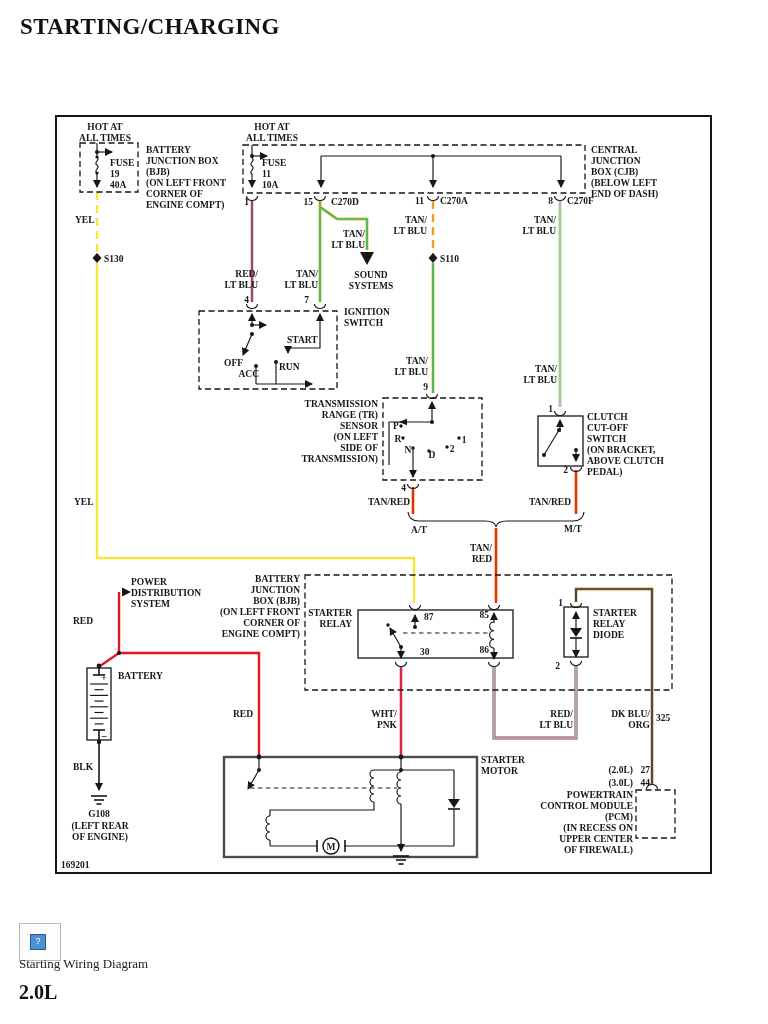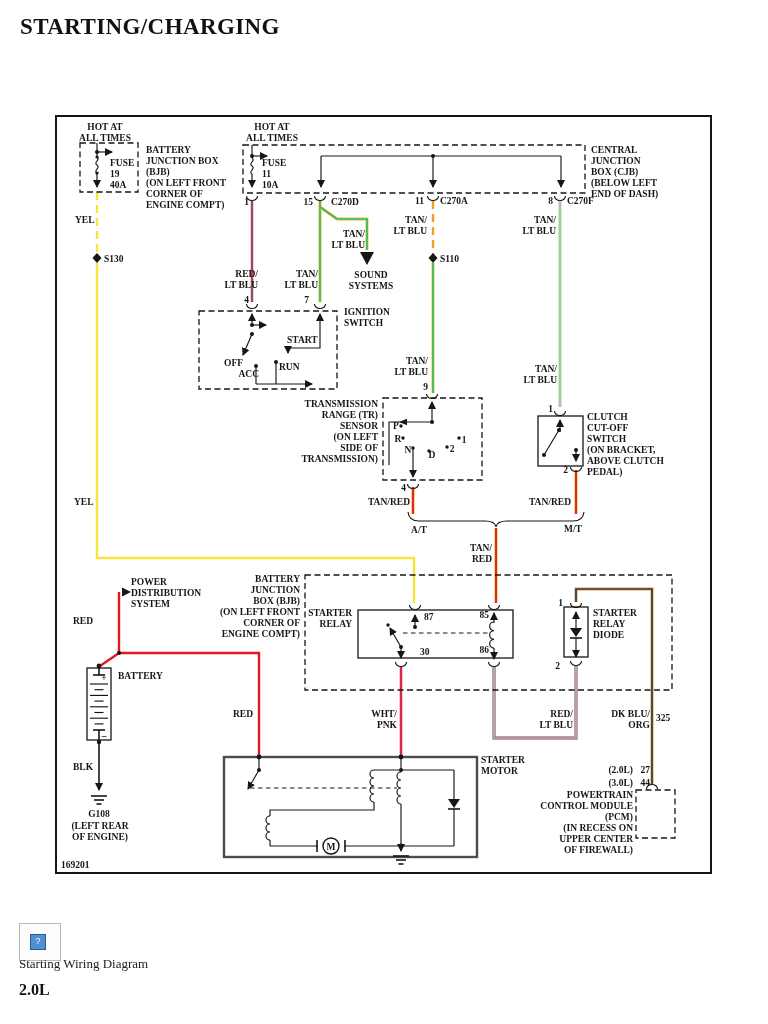--- a/index.html
+++ b/index.html
@@ -21,21 +21,21 @@
   .dshw{stroke-dasharray:8 5;}
   .c-yel{stroke:var(--yellow);} .c-red{stroke:var(--red);} .c-crm{stroke:var(--crimson);}
   .c-pnk{stroke:var(--pink);} .c-cyan{stroke:var(--lt_blue);} .c-grn{stroke:var(--green);}
   .c-tan{stroke:var(--tan);} .c-org{stroke:var(--orange);} .c-nav{stroke:var(--dk_blue);}
   .caption-row{position:absolute;left:19px;top:923px;}
   .thumb-box{width:40px;height:36px;border:1px solid #b9b9b9;background:#fdfdfd;position:relative;}
   .thumb-ico{position:absolute;left:10px;top:10px;width:14px;height:14px;background:var(--icon_blue);
     border:1px solid #2a5a9a;color:#fff;font-size:9px;line-height:13px;text-align:center;
     font-family:"Liberation Sans",sans-serif;}
   .caption{position:absolute;left:19px;top:956px;font-size:13px;color:#222;}
-  .engine{position:absolute;left:19px;top:981px;font-size:16px;font-weight:bold;color:#111;}
+  .engine{position:absolute;left:19px;top:981px;font-size:20px;font-weight:bold;color:#111;}
 </style>
 </head>
 <body>
 
 <div class="title">STARTING/CHARGING</div>
 
 <svg id="diagram" width="768" height="900" viewBox="0 0 768 900" xmlns="http://www.w3.org/2000/svg">
   <defs>
     <marker id="ah" markerUnits="userSpaceOnUse" markerWidth="9" markerHeight="9" refX="7" refY="4" orient="auto">
       <path d="M0,0 L8,4 L0,8 Z" fill="#161616"></path>

